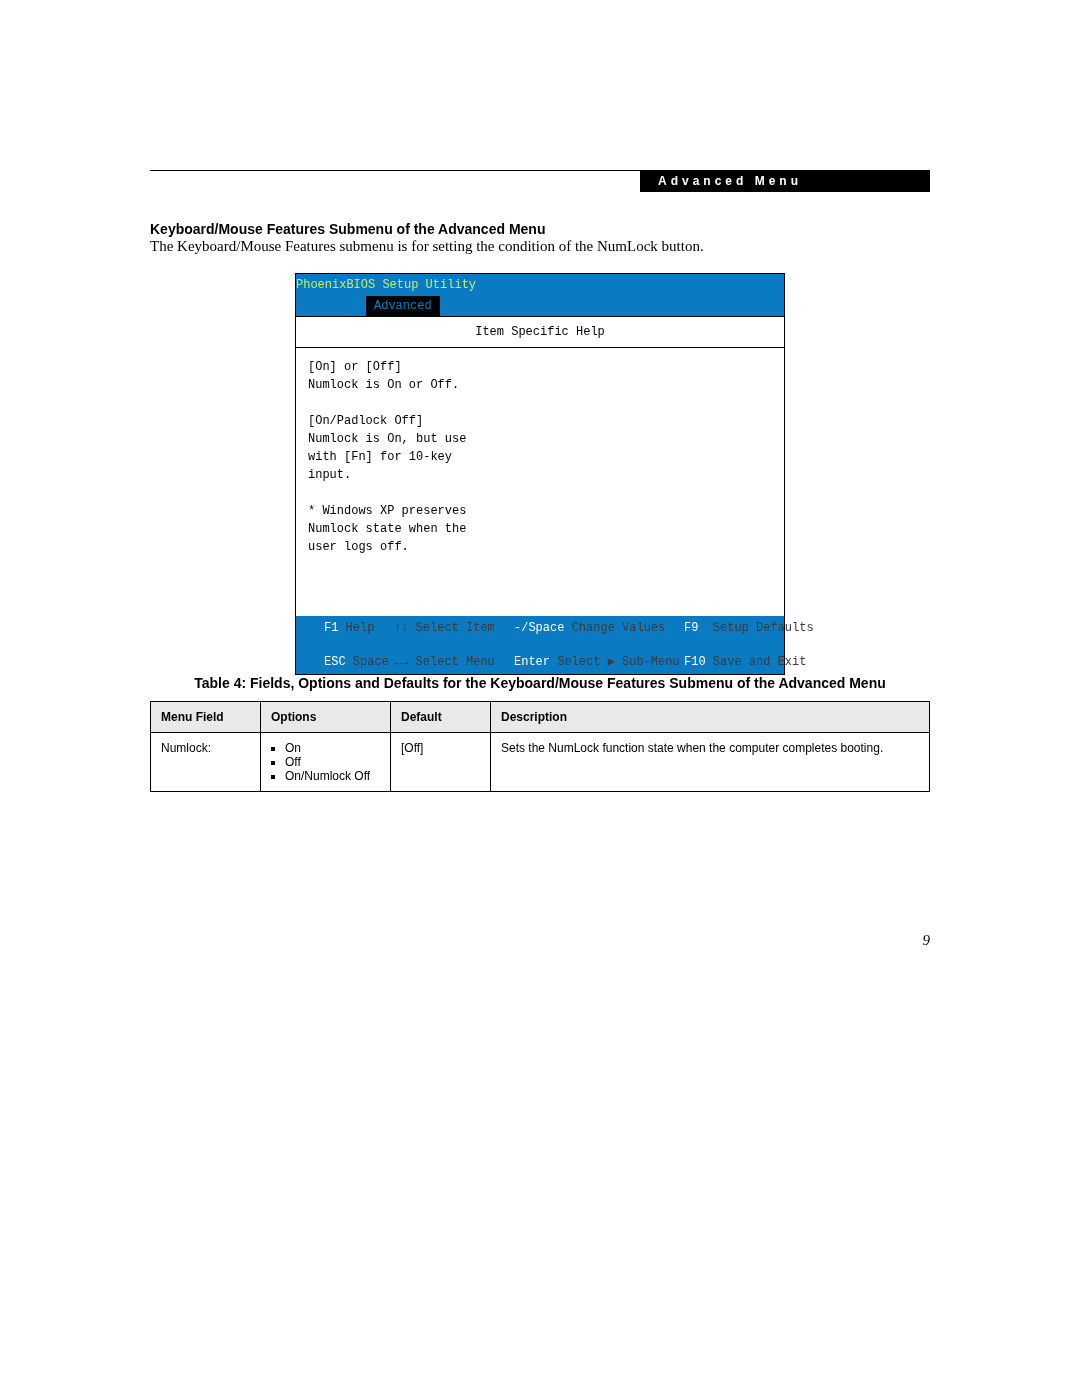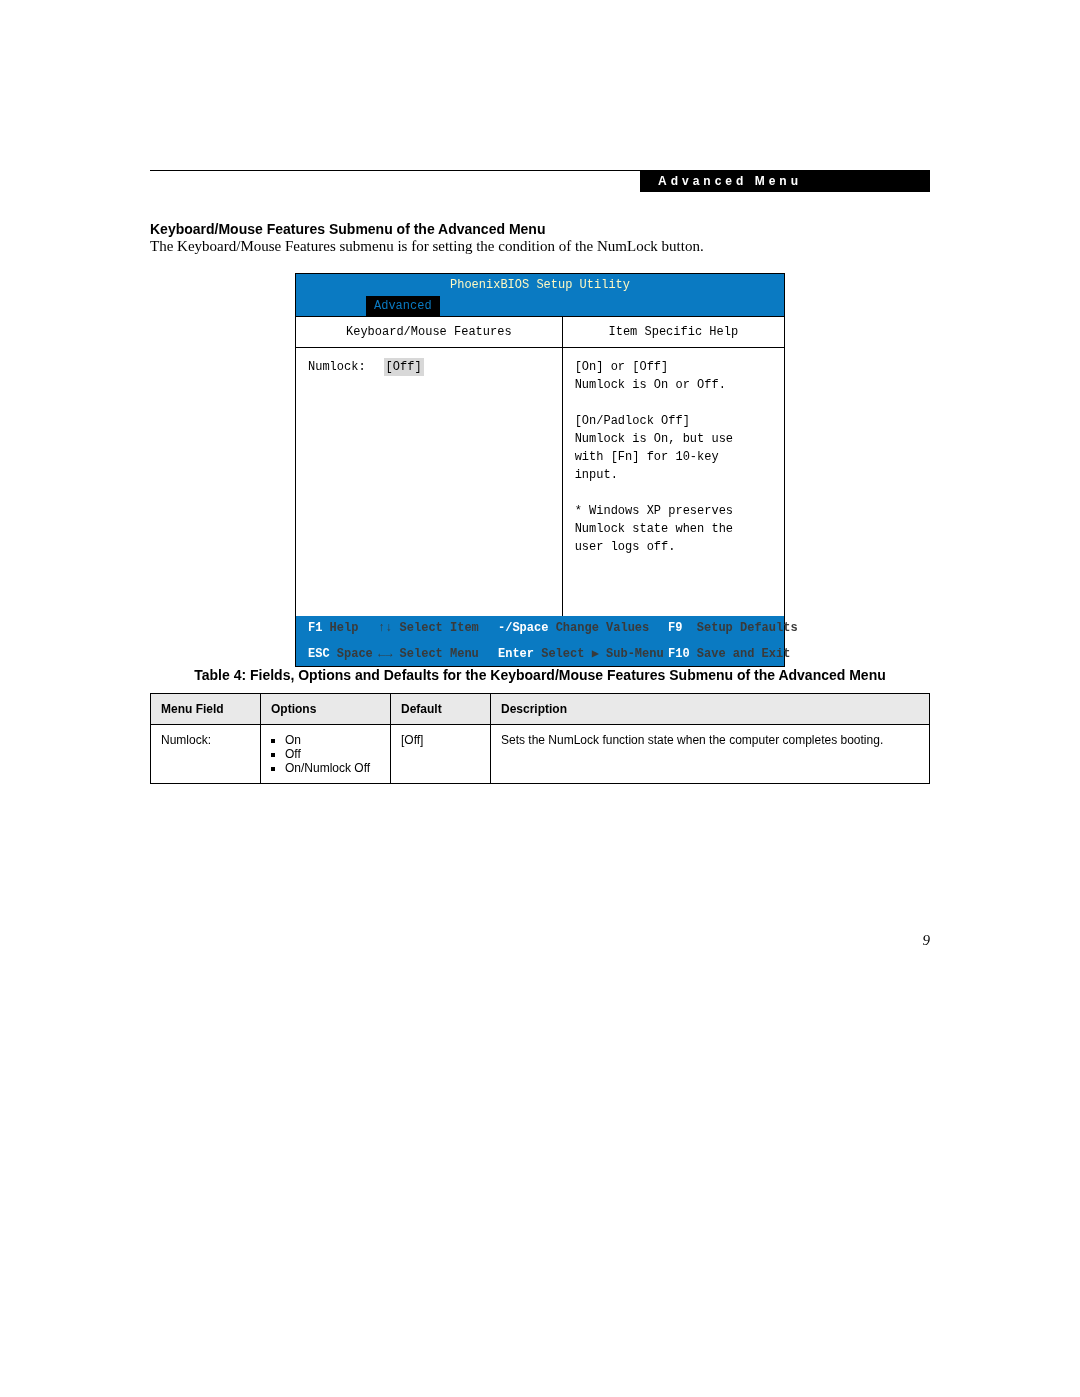--- a/index.html
+++ b/index.html
@@ -51,22 +51,21 @@
   .bios-box {
     width: 490px;
     margin: 0 auto;
     border: 1px solid #000;
     font-family: 'Courier New', monospace;
     font-size: 12px;
     line-height: 1.5;
   }
   .bios-title {
     background: #0a7ac2;
-    color: #fef9c3;
-    text-align: center;
+    color: #bef264;
     padding: 2px 0;
   }
   .bios-tabrow {
     background: #0a7ac2;
     display: flex;
     padding-left: 70px;
   }
   .bios-tab {
     background: #000000;
     color: #0a7ac2;
@@ -99,25 +98,24 @@
     background: #d8d8d8;
     padding: 0 2px;
   }
   .bios-right-content {
     padding: 10px 12px;
     white-space: pre-line;
   }
   .bios-footer {
     background: #0a7ac2;
     color: #222;
-    padding: 3px 12px;
+    padding: 3px 28px;
     display: grid;
     grid-template-columns: 70px 120px 170px 130px;
-    row-gap: 8px;
-    font-weight: bold;
+    row-gap: 16px;
   }
   .bios-footer .key { color: #fff; }
   .bios-footer .gray { color: #3a3a3a; }
   .figure-caption {
     font-family: Arial, sans-serif;
     font-weight: bold;
     font-size: 11px;
     text-align: center;
     margin: 8px 0 18px;
   }
@@ -170,27 +168,20 @@
   <div class="content">
     <div class="section-title">Keyboard/Mouse Features Submenu of the Advanced Menu</div>
     <div class="intro">The Keyboard/Mouse Features submenu is for setting the condition of the NumLock button.</div>
 
     <div class="bios-box">
       <div class="bios-title">PhoenixBIOS Setup Utility</div>
       <div class="bios-tabrow">
         <div class="bios-tab">Advanced</div>
       </div>
       <div class="bios-body">
-        <div class="bios-left">
-          <div class="bios-col-head">Keyboard/Mouse Features</div>
-          <div class="bios-left-content">
-            <span>Numlock:</span>
-            <span class="bios-field-value">[Off]</span>
-          </div>
-        </div>
         <div class="bios-right">
           <div class="bios-col-head">Item Specific Help</div>
           <div class="bios-right-content">[On] or [Off]
 Numlock is On or Off.
 
 [On/Padlock Off]
 Numlock is On, but use
 with [Fn] for 10-key
 input.
 

